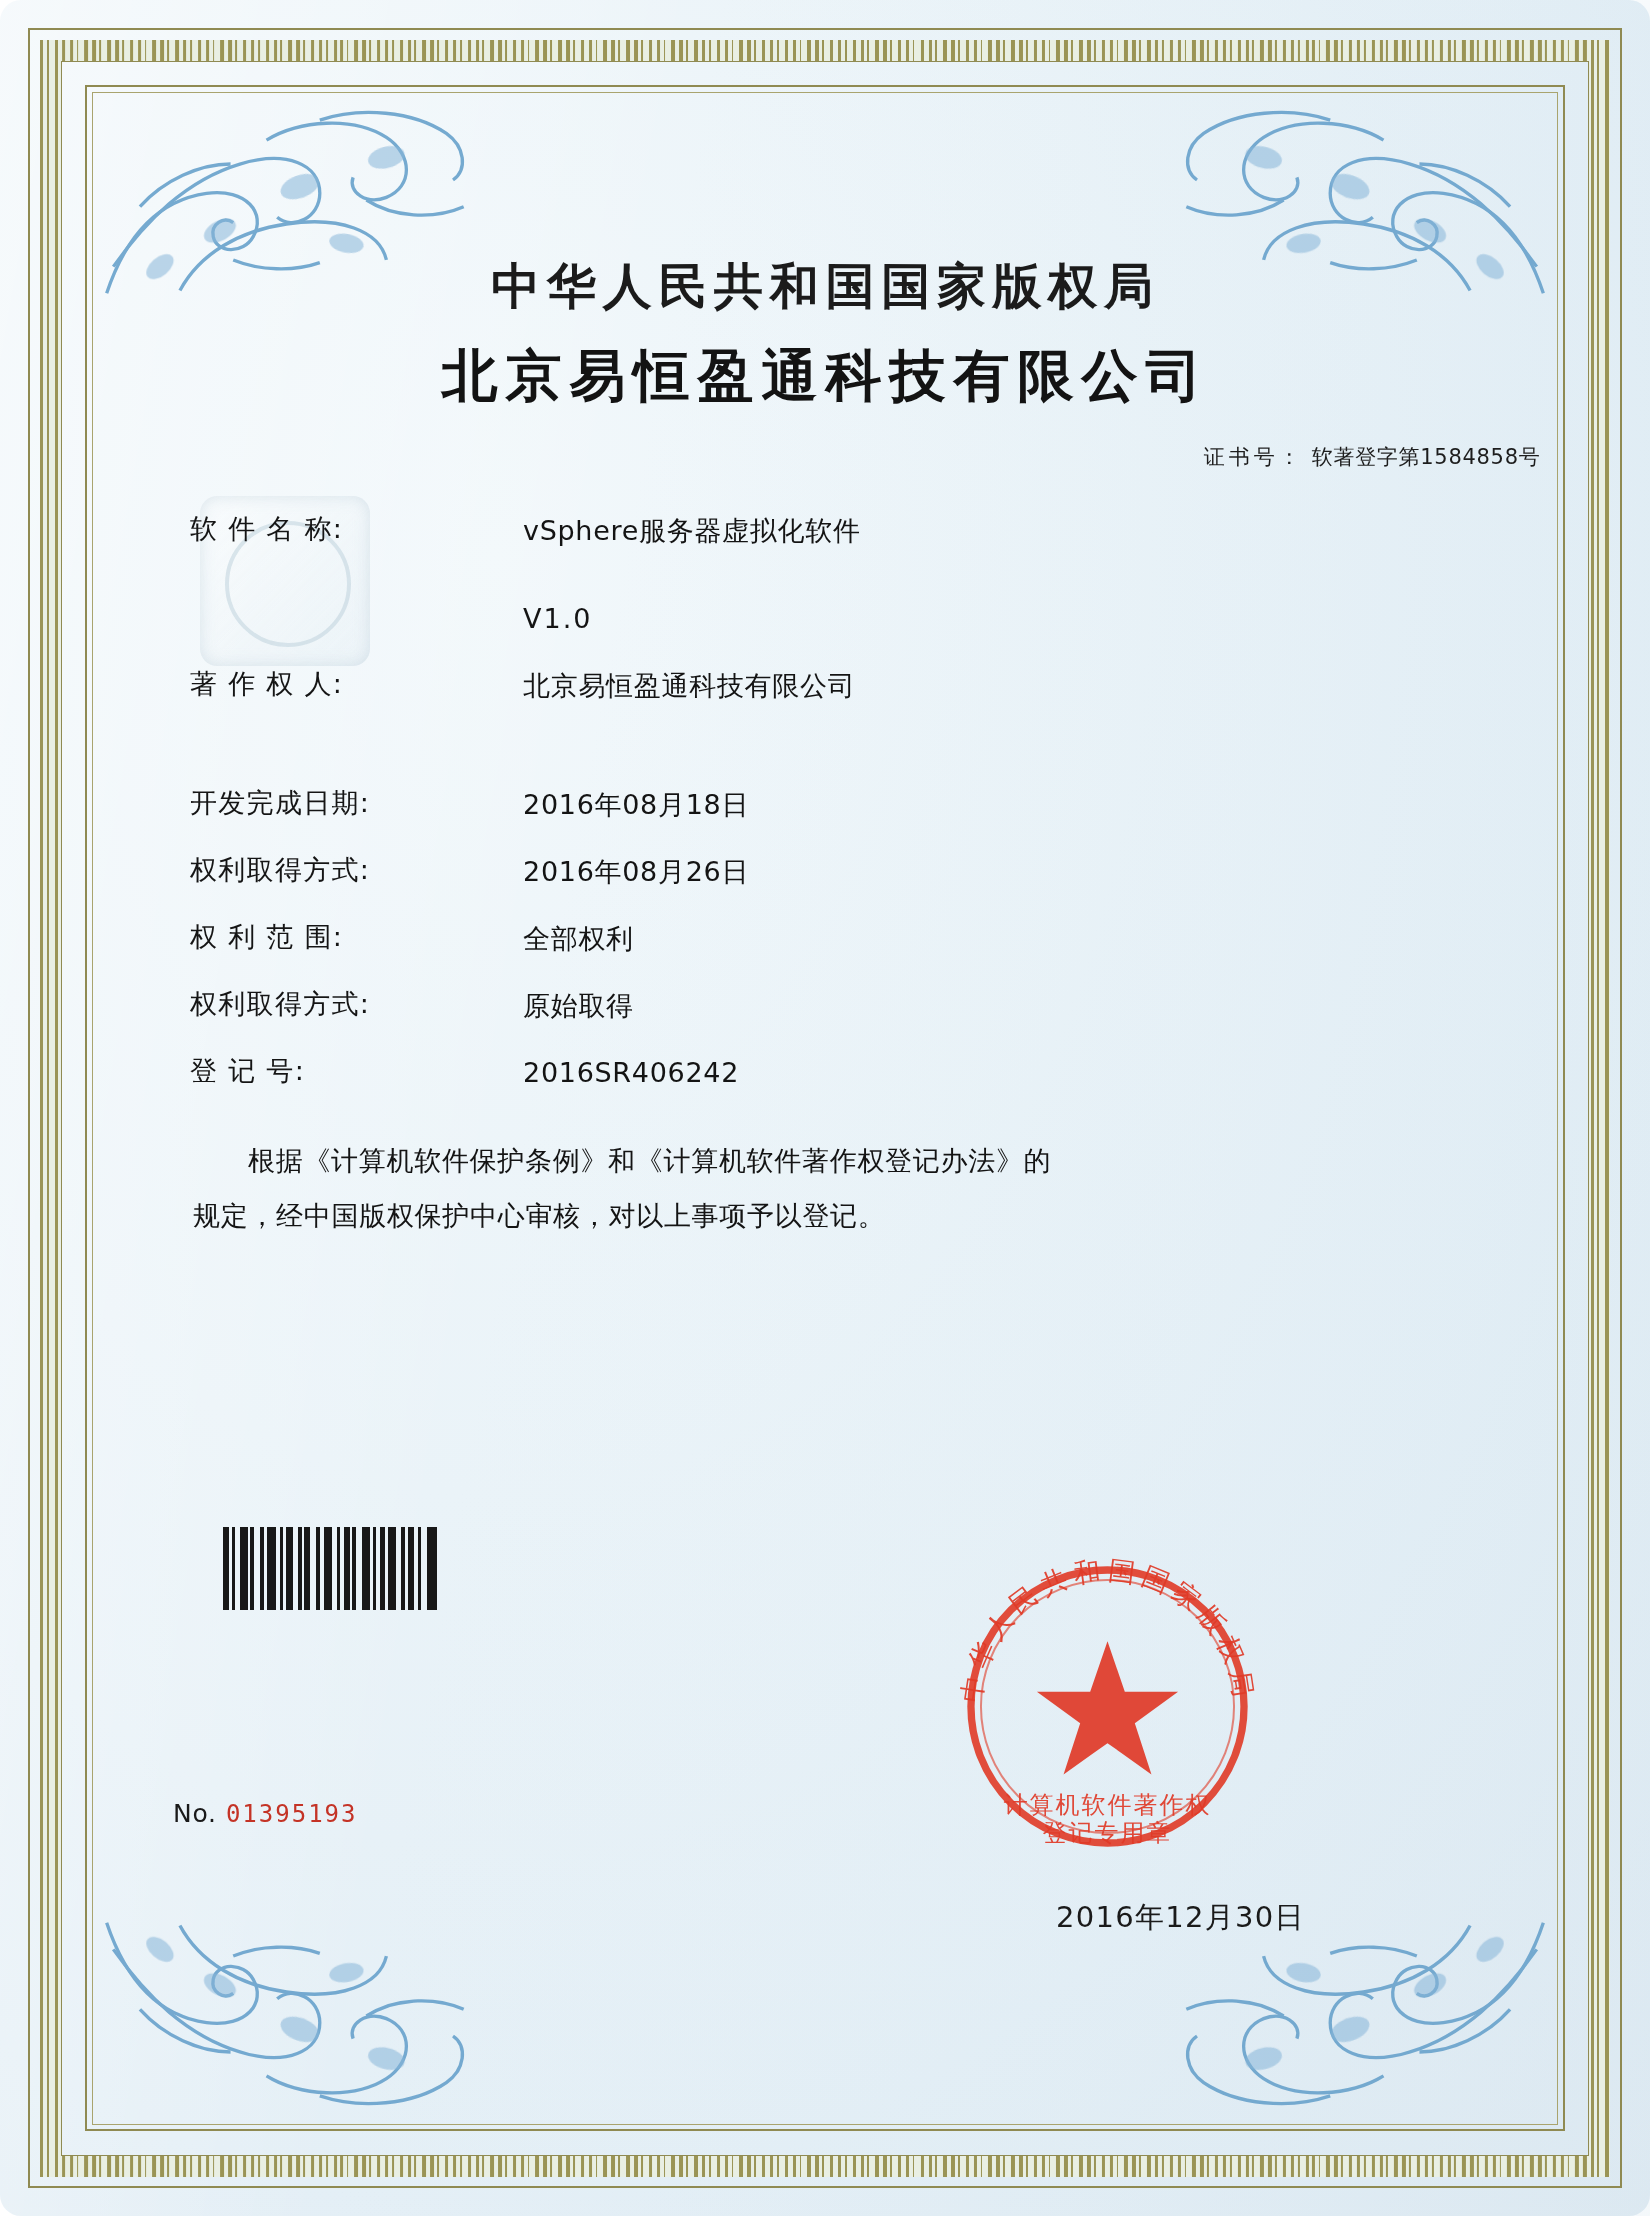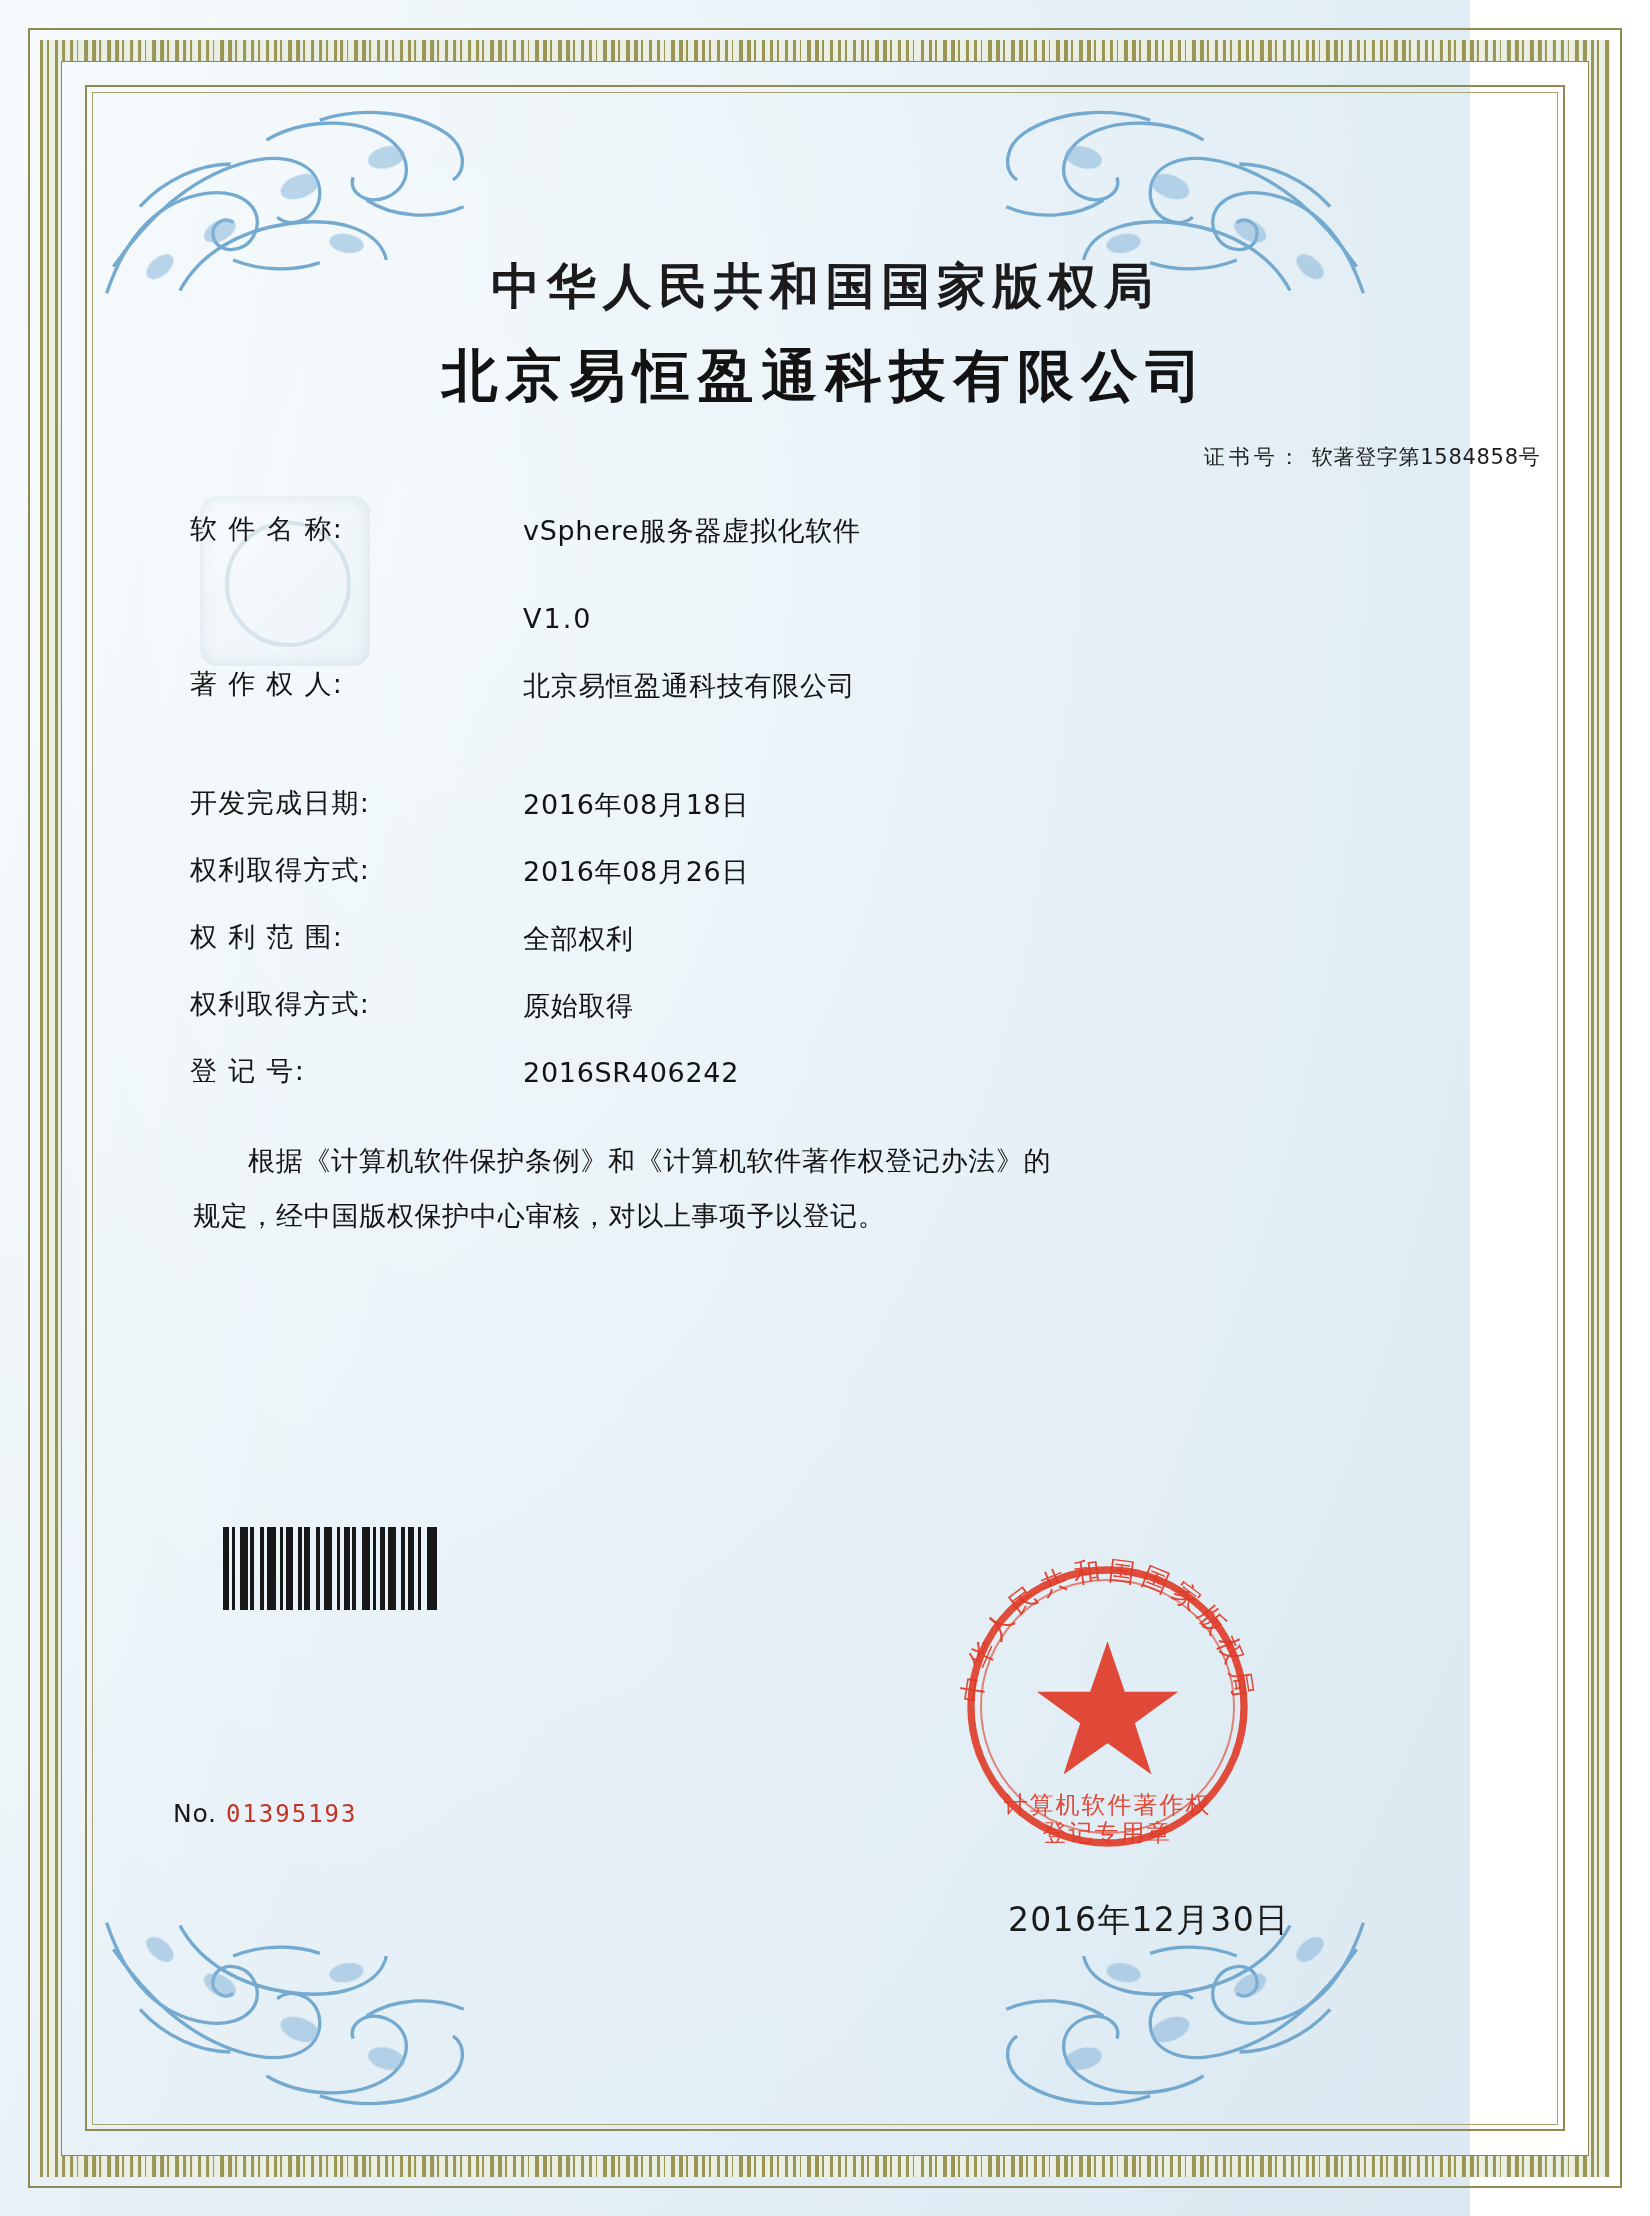--- a/index.html
+++ b/index.html
@@ -10,25 +10,26 @@
   body {
     width: 1650px;
     height: 2216px;
     font-family: "Liberation Serif", serif;
     overflow: hidden;
   }
 
   
   .certificate {
     position: relative;
-    width: 1470px;
+    width: 1650px;
     height: 2216px;
     background:
       radial-gradient(ellipse at 30% 25%, #f2f8fb 0%, #eaf3f8 40%, #e4eff6 70%, #dfeaf2 100%);
     box-sizing: border-box;
+    border-radius: 21px;
   }
 
   
   .paper-tint {
     position: absolute;
     inset: 0;
     background:
       linear-gradient(100deg, rgba(255,255,255,0.55) 0%, rgba(255,255,255,0.0) 35%, rgba(210,228,238,0.25) 100%);
     pointer-events: none;
   }
@@ -212,24 +213,24 @@
   }
   .footer-no .num {
     color: #c43326;
     font-family: "DejaVu Sans Mono", monospace;
     font-size: 24px;
     letter-spacing: 2px;
     margin-left: 9.3px;
   }
   .footer-date {
     position: absolute;
-    left: 1008px;
+    left: 1056px;
     top: 1898px;
     font-family: "DejaVu Sans", "Liberation Sans", sans-serif;
-    font-size: 33px;
+    font-size: 29px;
     color: #1a1a1a;
     letter-spacing: 1.3px;
   }
 
   
   .emboss {
     position: absolute;
     left: 200px;
     top: 496px;
     width: 170px;

